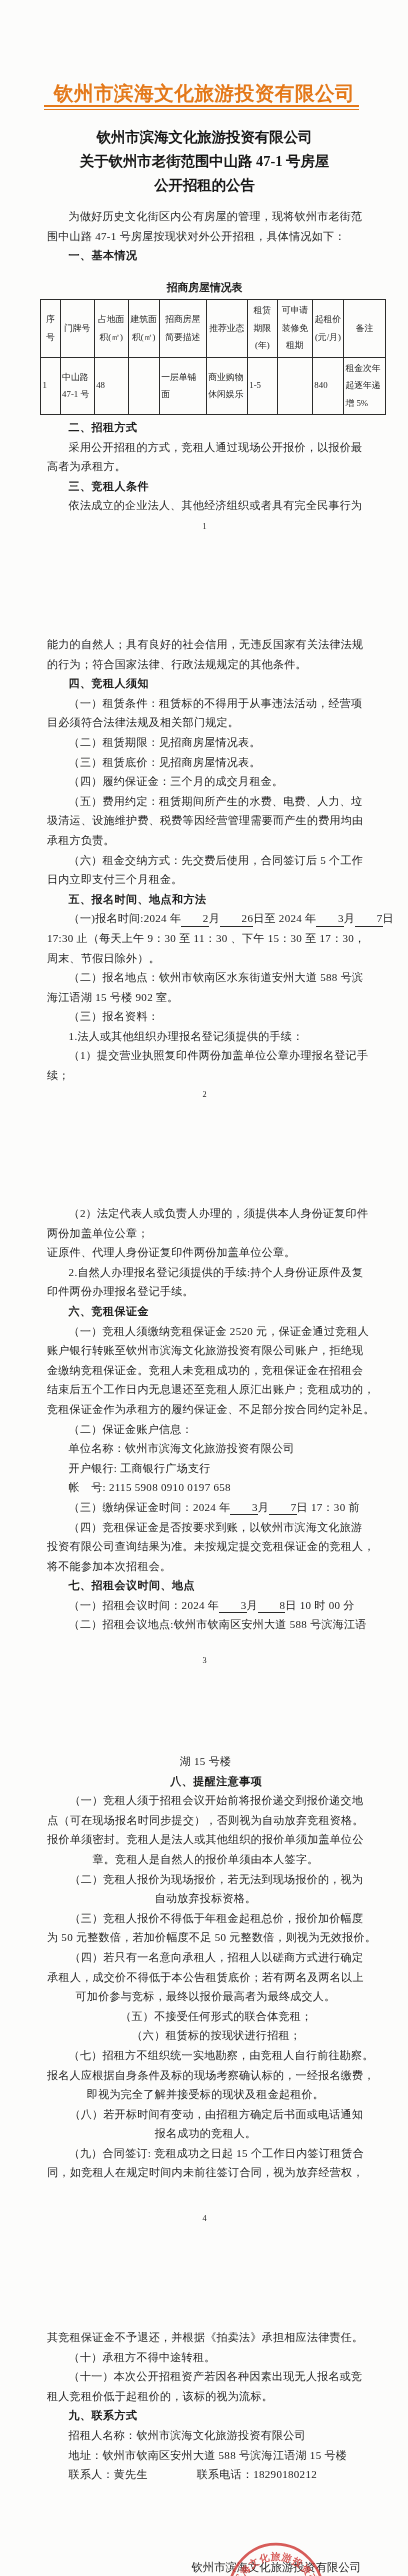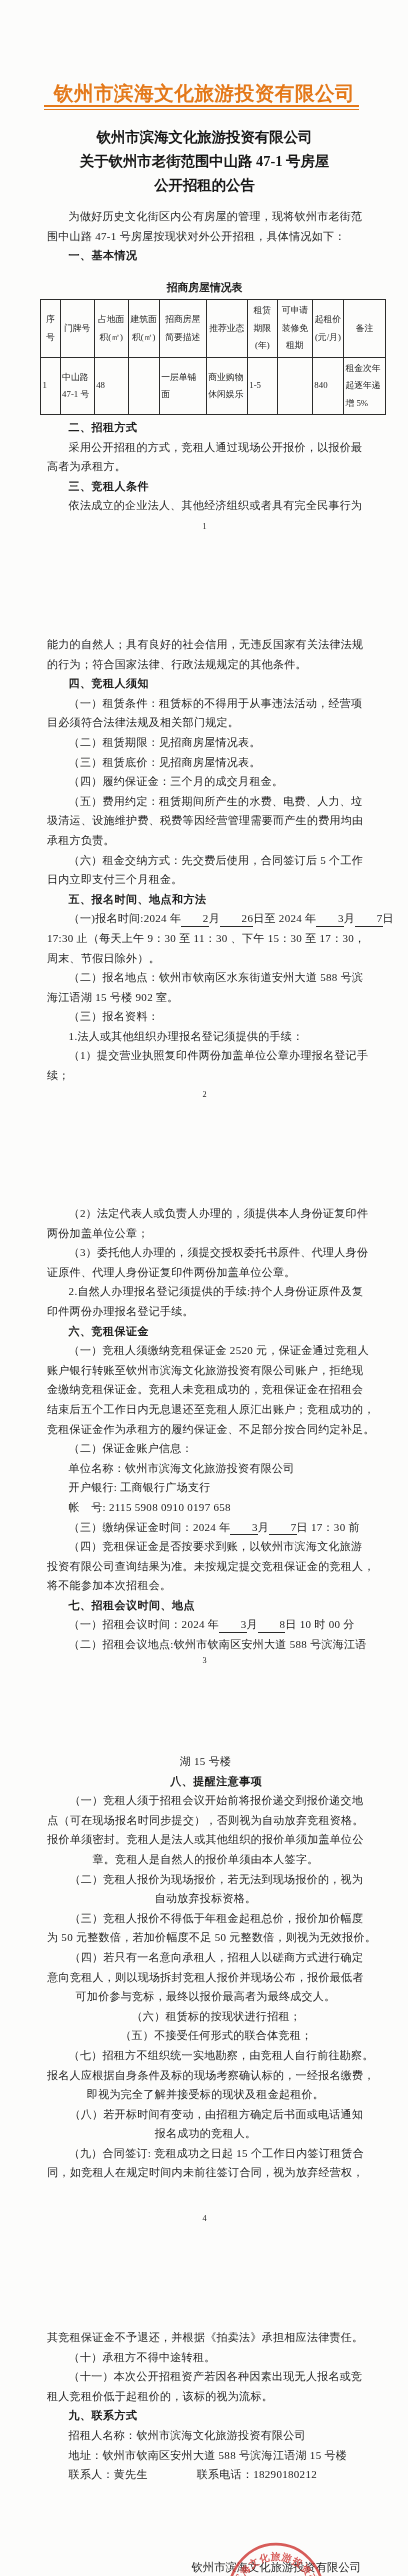--- a/index.html
+++ b/index.html
@@ -168,21 +168,20 @@
     <div class="ln ind">1.法人或其他组织办理报名登记须提供的手续：</div>
     <div class="ln ind">（1）提交营业执照复印件两份加盖单位公章办理报名登记手</div>
     <div class="ln">续；</div>
   </div>
 
   <div class="abs pagenum" style="top:1087px;">2</div>
 
   <div class="abs txt" style="top:1204px;">
     <div class="ln ind">（2）法定代表人或负责人办理的，须提供本人身份证复印件</div>
     <div class="ln">两份加盖单位公章；</div>
-    <div class="ln ind">（3）委托他人办理的，须提交授权委托书原件、代理人身份</div>
     <div class="ln">证原件、代理人身份证复印件两份加盖单位公章。</div>
     <div class="ln ind">2.自然人办理报名登记须提供的手续:持个人身份证原件及复</div>
     <div class="ln">印件两份办理报名登记手续。</div>
     <div class="ln ind hd">六、竞租保证金</div>
     <div class="ln ind">（一）竞租人须缴纳竞租保证金 2520 元，保证金通过竞租人</div>
     <div class="ln">账户银行转账至钦州市滨海文化旅游投资有限公司账户，拒绝现</div>
     <div class="ln">金缴纳竞租保证金。竞租人未竞租成功的，竞租保证金在招租会</div>
     <div class="ln">结束后五个工作日内无息退还至竞租人原汇出账户；竞租成功的，</div>
     <div class="ln">竞租保证金作为承租方的履约保证金、不足部分按合同约定补足。</div>
     <div class="ln ind">（二）保证金账户信息：</div>
@@ -209,24 +208,24 @@
     <div class="ln ind hd">八、提醒注意事项</div>
     <div class="ln ind">（一）竞租人须于招租会议开始前将报价递交到报价递交地</div>
     <div class="ln">点（可在现场报名时同步提交），否则视为自动放弃竞租资格。</div>
     <div class="ln">报价单须密封。竞租人是法人或其他组织的报价单须加盖单位公</div>
     <div class="ln">章。竞租人是自然人的报价单须由本人签字。</div>
     <div class="ln ind">（二）竞租人报价为现场报价，若无法到现场报价的，视为</div>
     <div class="ln">自动放弃投标资格。</div>
     <div class="ln ind">（三）竞租人报价不得低于年租金起租总价，报价加价幅度</div>
     <div class="ln">为 50 元整数倍，若加价幅度不足 50 元整数倍，则视为无效报价。</div>
     <div class="ln ind">（四）若只有一名意向承租人，招租人以磋商方式进行确定</div>
-    <div class="ln">意向竞租人，则以现场拆封竞租人报价并现场公布，报价最低者</div>
+    <div class="ln">承租人，成交价不得低于本公告租赁底价；若有两名及两名以上</div>
     <div class="ln">可加价参与竞标，最终以报价最高者为最终成交人。</div>
+    <div class="ln ind">（五）不接受任何形式的联合体竞租；</div>
     <div class="ln ind">（六）租赁标的按现状进行招租；</div>
-    <div class="ln ind">（五）不接受任何形式的联合体竞租；</div>
     <div class="ln ind">（七）招租方不组织统一实地勘察，由竞租人自行前往勘察。</div>
     <div class="ln">报名人应根据自身条件及标的现场考察确认标的，一经报名缴费，</div>
     <div class="ln">即视为完全了解并接受标的现状及租金起租价。</div>
     <div class="ln ind">（八）若开标时间有变动，由招租方确定后书面或电话通知</div>
     <div class="ln">报名成功的竞租人。</div>
     <div class="ln ind">（九）合同签订: 竞租成功之日起 15 个工作日内签订租赁合</div>
     <div class="ln">同，如竞租人在规定时间内未前往签订合同，视为放弃经营权，</div>
   </div>
 
   <div class="abs pagenum" style="top:2211px;">4</div>

